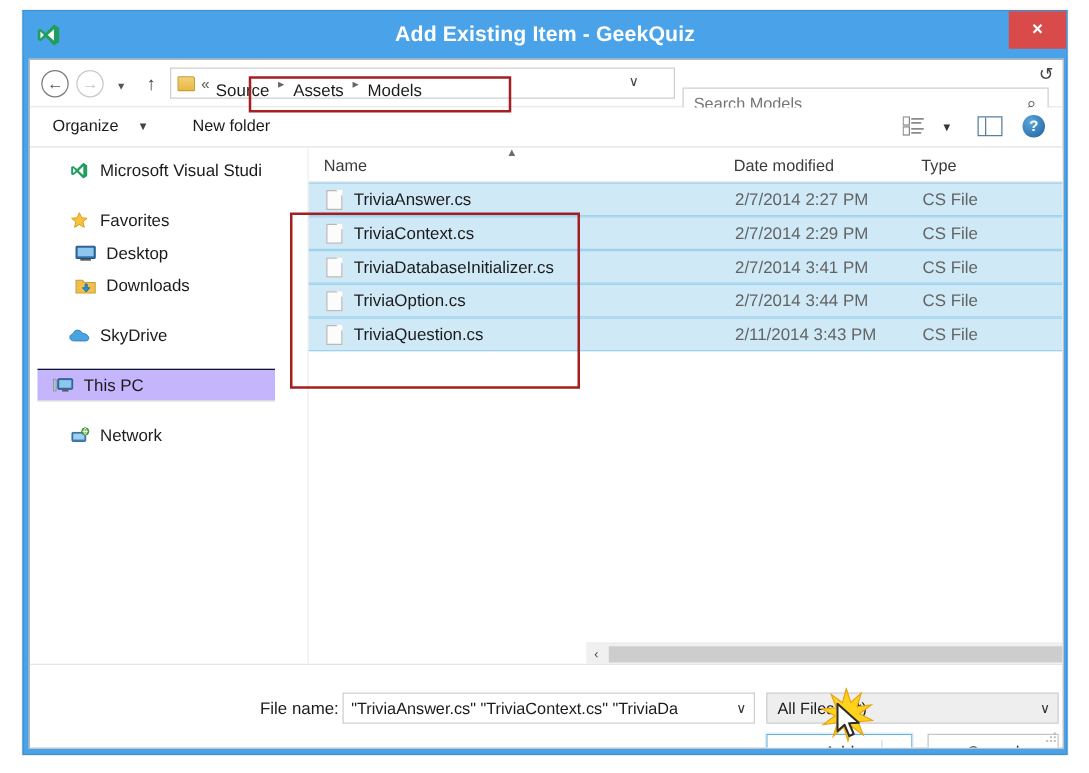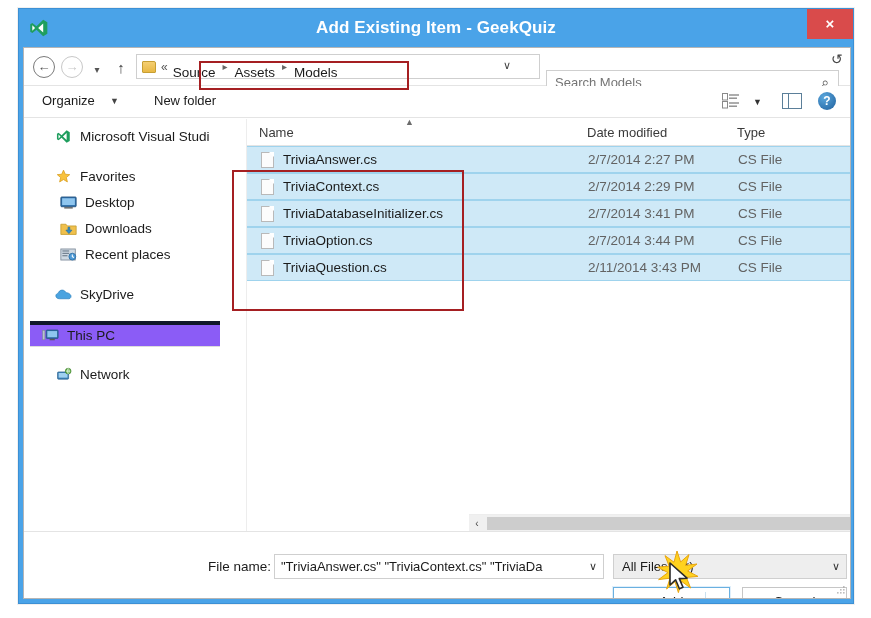--- a/index.html
+++ b/index.html
@@ -176,22 +176,22 @@
     display: flex; align-items: center;
     height: 26px;
     padding-left: 31px;
     font-size: 13.5px;
     color: #1b1b1b;
     cursor: pointer;
     white-space: nowrap;
   }
   .nav-item.child { padding-left: 36px; }
   .nav-item.selected {
-    background: #8b5cf6;
-    border-top: 4px solid #0f172a;
+    background: #c4b5fd;
+    border-top: 1px solid #0f172a;
     border-bottom: 1px solid #dcdcdc;
     margin-left: 6px;
     padding-left: 12px;
     width: 190px;
   }
   .nav-ico {
     width: 17px; height: 15px; margin-right: 8px; flex: none;
     position: relative;
   }
   .nav-gap { height: 14px; }
@@ -445,31 +445,20 @@
         </div>
 
         <div class="nav-item child">
           <svg class="nav-ico" viewBox="0 0 20 16">
             <path d="M1 3 L7 3 L8.6 5 L19 5 L19 15 L1 15 Z" fill="#f0c04c" stroke="#c79f33"></path>
             <path d="M11.5 6.5 L11.5 10 L14 10 L10.5 14 L7 10 L9.5 10 L9.5 6.5 Z" fill="#2f8fd0" stroke="#1d6ba3" stroke-width=".8"></path>
           </svg>
           <span>Downloads</span>
         </div>
 
-        <div class="nav-item child">
-          <svg class="nav-ico" viewBox="0 0 20 16">
-            <rect x="1" y="1.5" width="17" height="13" fill="#cfd9e2" stroke="#7d8b99"></rect>
-            <rect x="2.8" y="3.2" width="8" height="1.3" fill="#6c7b8a"></rect>
-            <rect x="2.8" y="6" width="8" height="1.3" fill="#6c7b8a"></rect>
-            <rect x="2.8" y="8.8" width="6" height="1.3" fill="#6c7b8a"></rect>
-            <circle cx="14.5" cy="10.5" r="4" fill="#4e9ad6" stroke="#2c6ea3"></circle>
-            <path d="M14.5 8 L14.5 10.6 L16.4 11.6" stroke="#ffffff" stroke-width="1.2" fill="none"></path>
-          </svg>
-          <span>Recent places</span>
-        </div>
 
         <div class="nav-gap"></div>
 
         <div class="nav-item">
           <svg class="nav-ico" viewBox="0 0 20 14">
             <path d="M5.2 12 C2.4 12 1 10.4 1 8.6 C1 6.9 2.3 5.6 4 5.4 C4.4 3.3 6.2 1.8 8.4 1.8
                      C10.5 1.8 12.2 3.1 12.8 4.9 C15.3 4.6 17.6 6.2 18.6 8 C19.3 9.3 18.6 12 16.3 12 Z" fill="#4aa3e0" stroke="#2a7fbc" stroke-width=".8"></path>
           </svg>
           <span>SkyDrive</span>
         </div>

